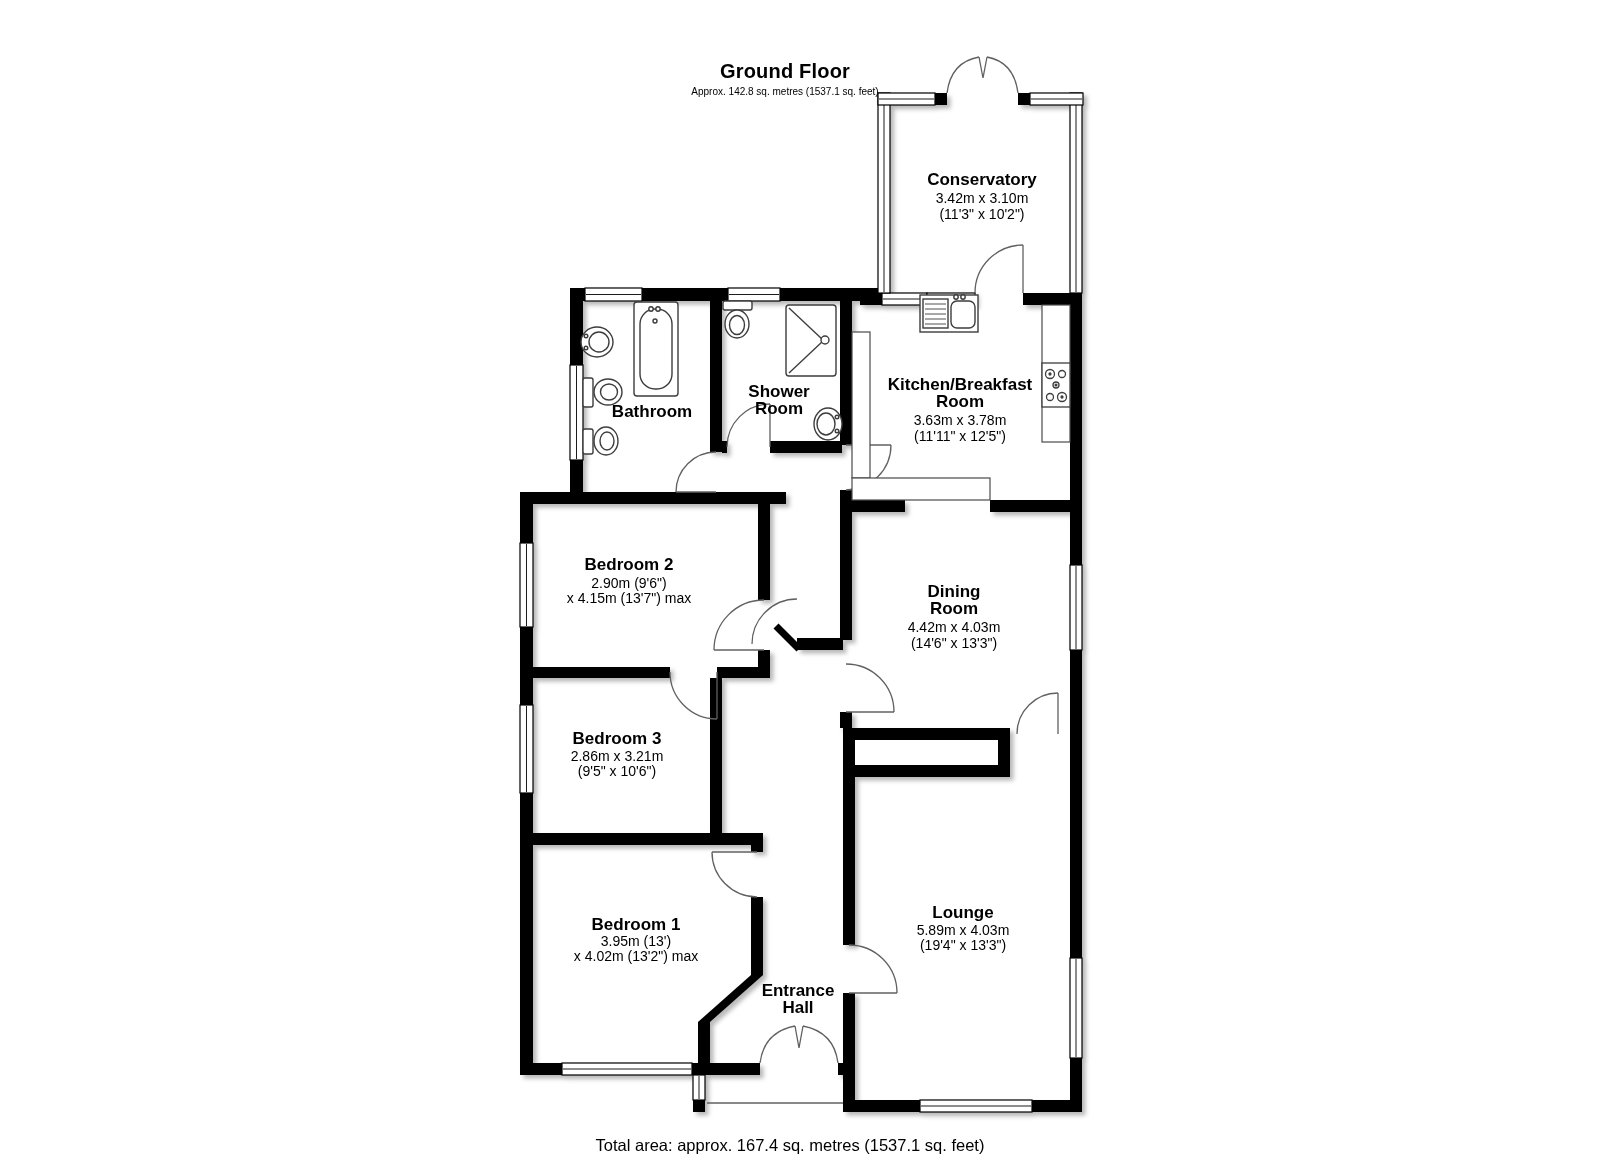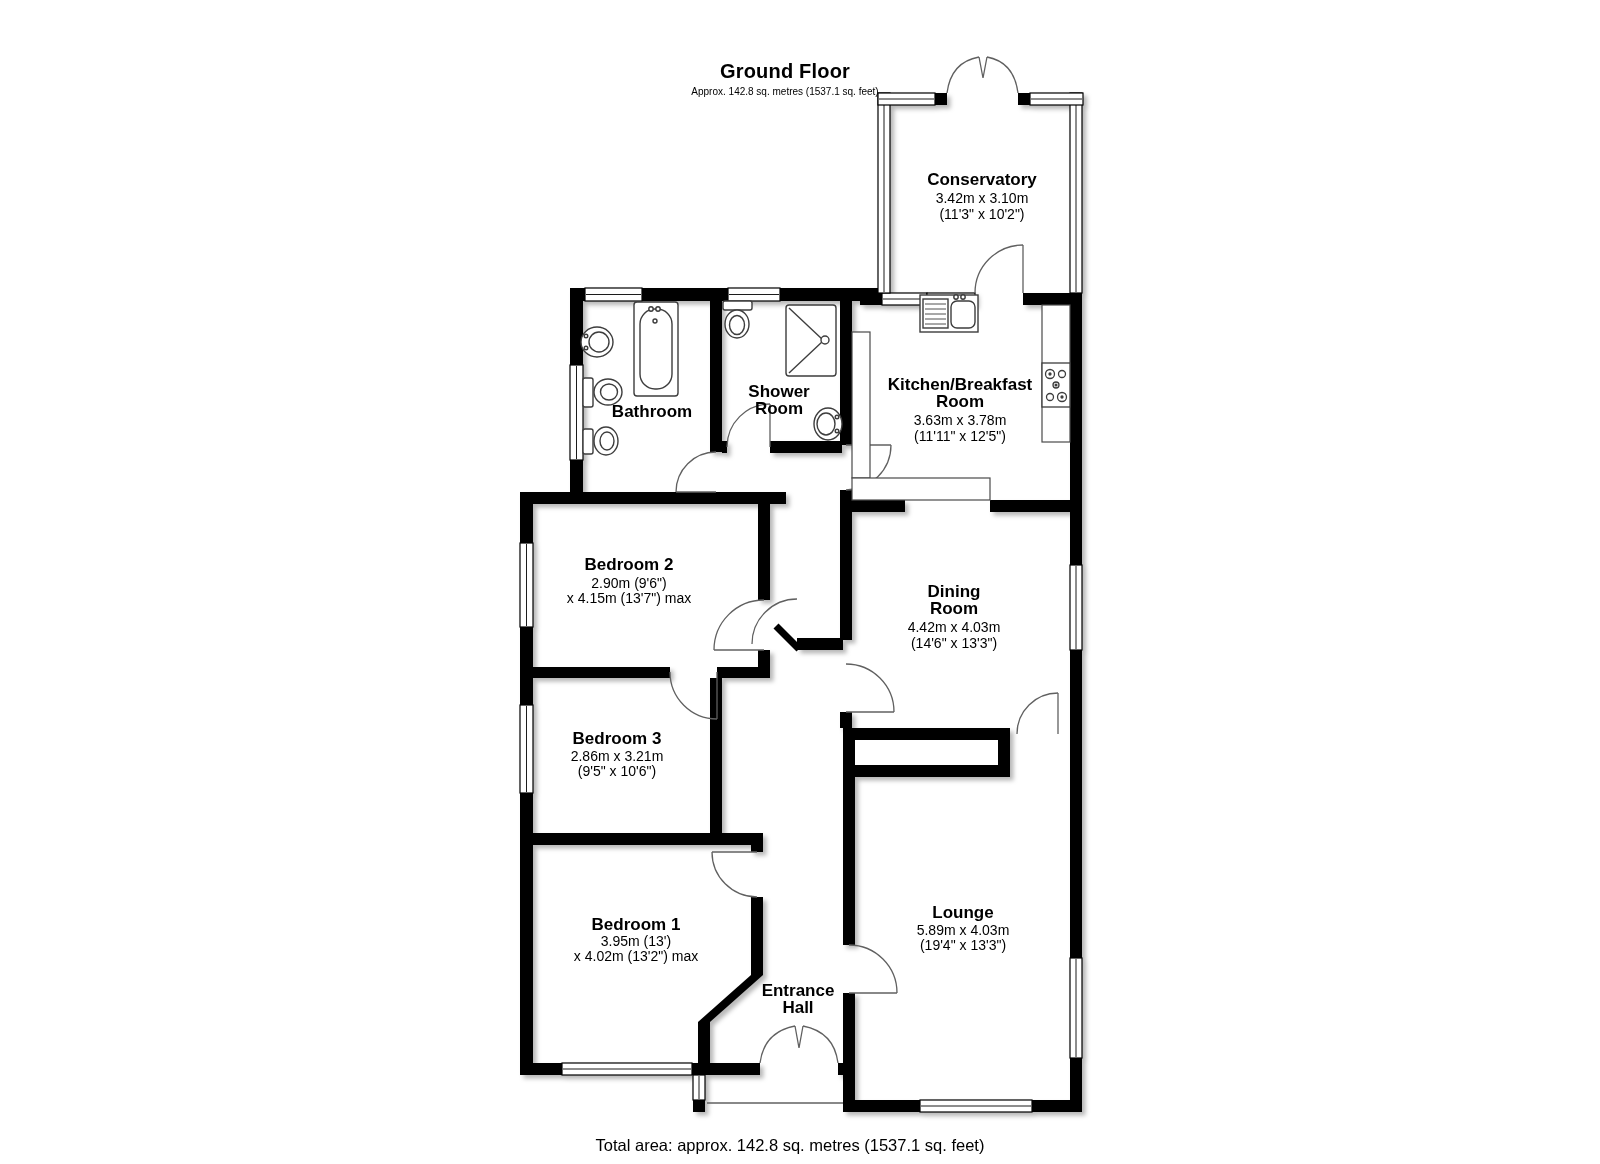--- a/index.html
+++ b/index.html
@@ -284,13 +284,13 @@
       <text x="636" y="946" text-anchor="middle" class="rdim">3.95m (13')</text>
       <text x="636" y="961" text-anchor="middle" class="rdim">x 4.02m (13'2") max</text>
       <text x="798" y="996" text-anchor="middle" class="rname">Entrance</text>
       <text x="798" y="1013" text-anchor="middle" class="rname">Hall</text>
       <text x="963" y="918" text-anchor="middle" class="rname">Lounge</text>
       <text x="963" y="935" text-anchor="middle" class="rdim">5.89m x 4.03m</text>
       <text x="963" y="950" text-anchor="middle" class="rdim">(19'4" x 13'3")</text>
     </g>
 </svg>
 
-<div class="footer-block">Total area: approx. 142.8 sq. metres (1537.1 sq. feet)</div>
+<div class="footer-block">Total area: approx. 167.4 sq. metres (1537.1 sq. feet)</div>
 
 </body></html>

